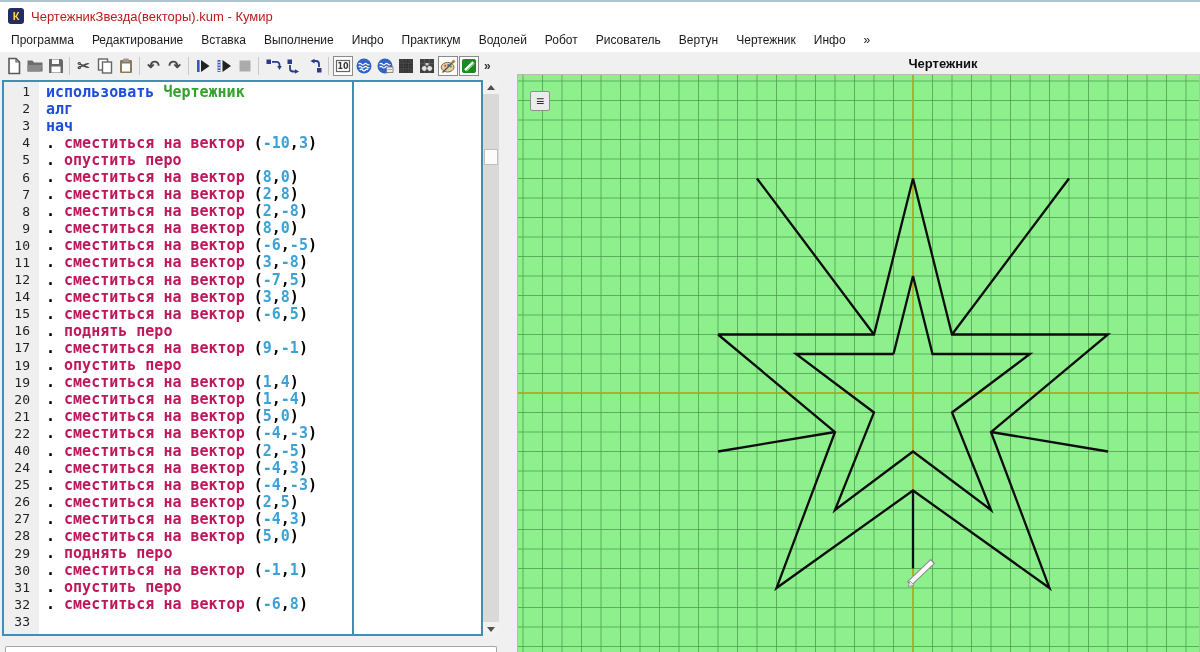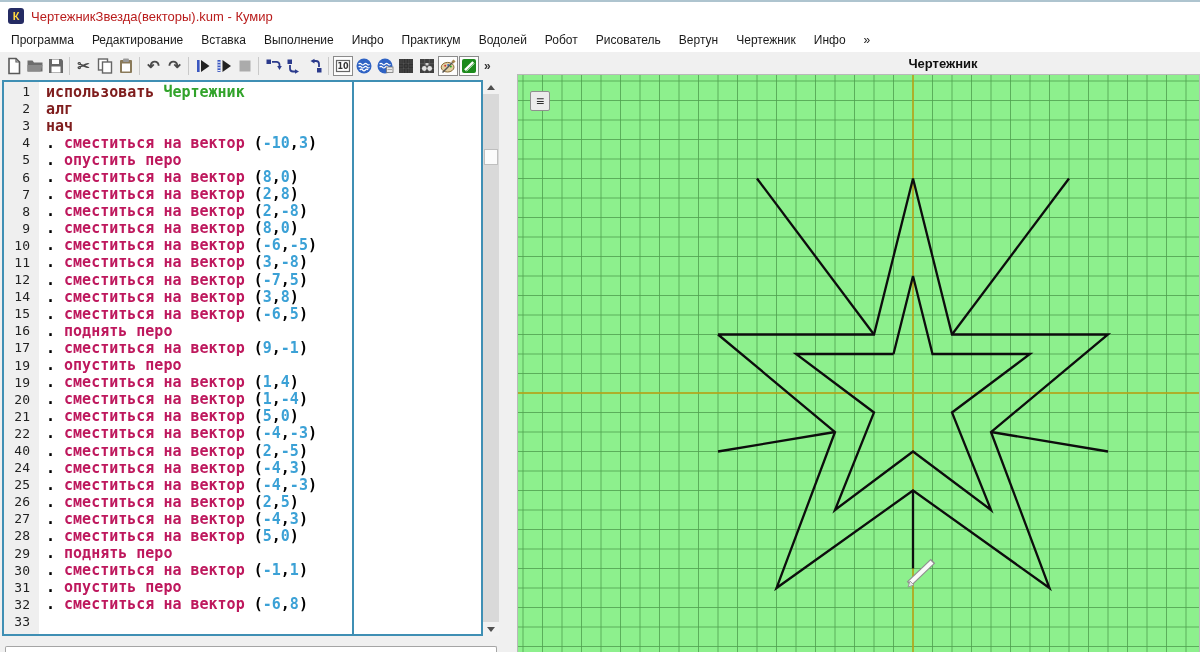--- a/index.html
+++ b/index.html
@@ -33,21 +33,21 @@
   .editor{position:absolute;left:2px;top:28px;width:481px;height:556px;background:#fff;
     border:2px solid #3f8fb4;overflow:hidden}
   .gutter-bg{position:absolute;left:0;top:0;width:35px;height:100%;background:#efefef}
   .margin-line{position:absolute;left:348px;top:0;width:2px;height:100%;background:#3f8fb4}
   .code-lines{position:absolute;left:0;top:1px;width:345px}
   .row{height:17.1px;display:flex;align-items:center;white-space:pre;
     font-family:"DejaVu Sans Mono",monospace;font-size:15px;font-weight:bold}
   .row .num{width:31px;padding-right:5px;text-align:right;flex:0 0 auto;
     font-size:13px;font-weight:normal;color:#222}
   .row .code{margin-left:11px}
-  .tk-kw{color:#7f1d1d}
+  .tk-kw{color:#1d4ed8}
   .tk-actor{color:#31a32a}
   .tk-cmd{color:#be185d}
   .tk-num{color:#3ba1d6}
   .tk-pun{color:#000}
 
   
   .v-scroll{position:absolute;left:483px;top:28px;width:16px;height:556px;background:#d9d9d9}
   .sb-btn{position:absolute;left:0;width:16px;height:14px;background:#f1f1f1;
     display:flex;align-items:center;justify-content:center}
   .sb-btn.up{top:0}.sb-btn.down{bottom:0}

